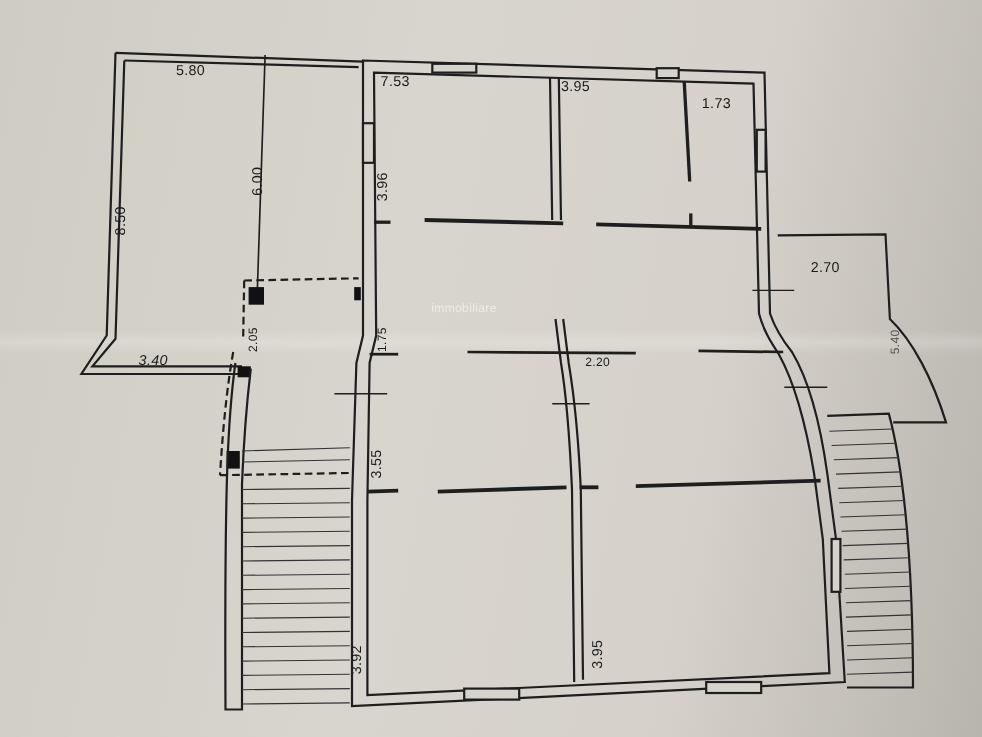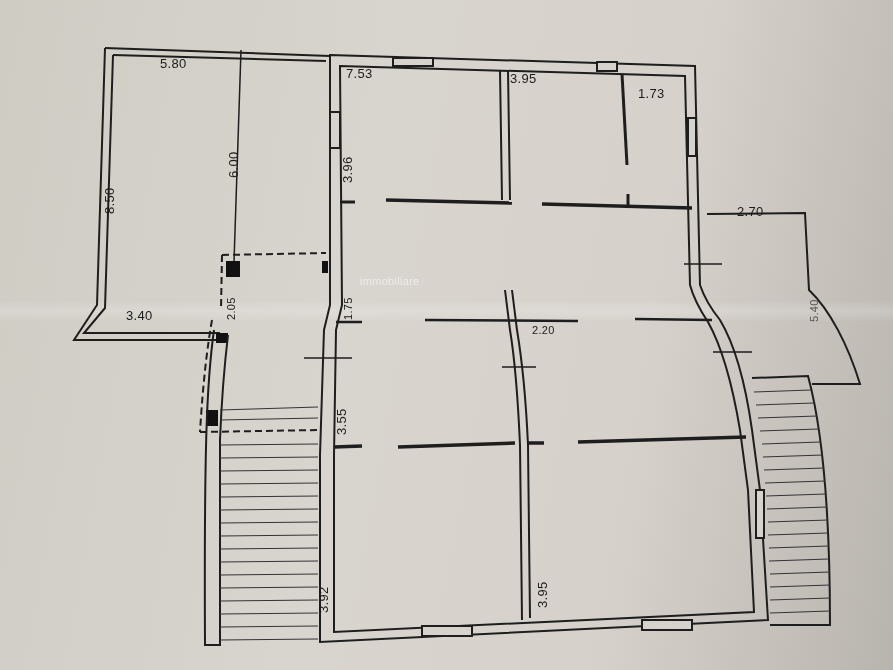--- a/index.html
+++ b/index.html
@@ -121,27 +121,27 @@
           <line x1="770" y1="587" x2="830" y2="585"></line>
         <line x1="770" y1="600" x2="830" y2="598"></line>
           <line x1="770" y1="613" x2="830" y2="611"></line>
       </g>
     </g>
   </svg>
 
   <span class="lbl" style="left:160px;top:56px;">5.80</span>
   <span class="lbl v" style="left:102px;top:214px;">8.50</span>
   <span class="lbl v" style="left:226px;top:178px;">6.00</span>
-  <span class="lbl" style="left:126px;top:308px;">3.40</span>
+  <span class="lbl" style="left:126px;top:320px;font-style:italic;">3.40</span>
   <span class="lbl v sm" style="left:225px;top:320px;">2.05</span>
   <span class="lbl" style="left:346px;top:66px;">7.53</span>
   <span class="lbl v" style="left:340px;top:183px;">3.96</span>
   <span class="lbl" style="left:510px;top:71px;">3.95</span>
   <span class="lbl" style="left:638px;top:76px;margin-top:10px;">1.73</span>
-  <span class="lbl" style="left:737px;top:204px;">2.70</span>
+  <span class="lbl" style="left:737px;top:235px;">2.70</span>
   <span class="lbl v sm" style="left:808px;top:322px;color:#555;">5.40</span>
   <span class="lbl v sm" style="left:342px;top:320px;">1.75</span>
   <span class="lbl sm" style="left:532px;top:324px;">2.20</span>
   <span class="lbl v" style="left:334px;top:435px;">3.55</span>
   <span class="lbl v" style="left:316px;top:613px;">3.92</span>
   <span class="lbl v" style="left:535px;top:608px;">3.95</span>
-  <span class="lbl sm" style="left:360px;top:275px;color:#ecebe7;">immobiliare</span>
+  <span class="lbl sm" style="left:392px;top:275px;color:#ecebe7;">immobiliare</span>
 </div>
 
 </body></html>

